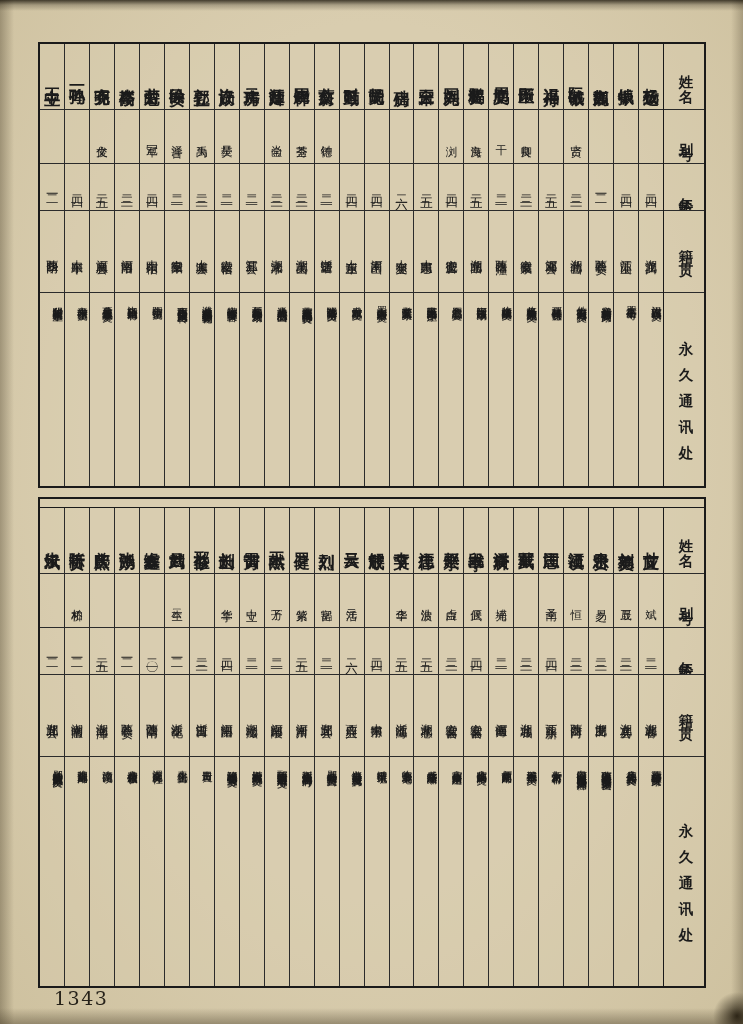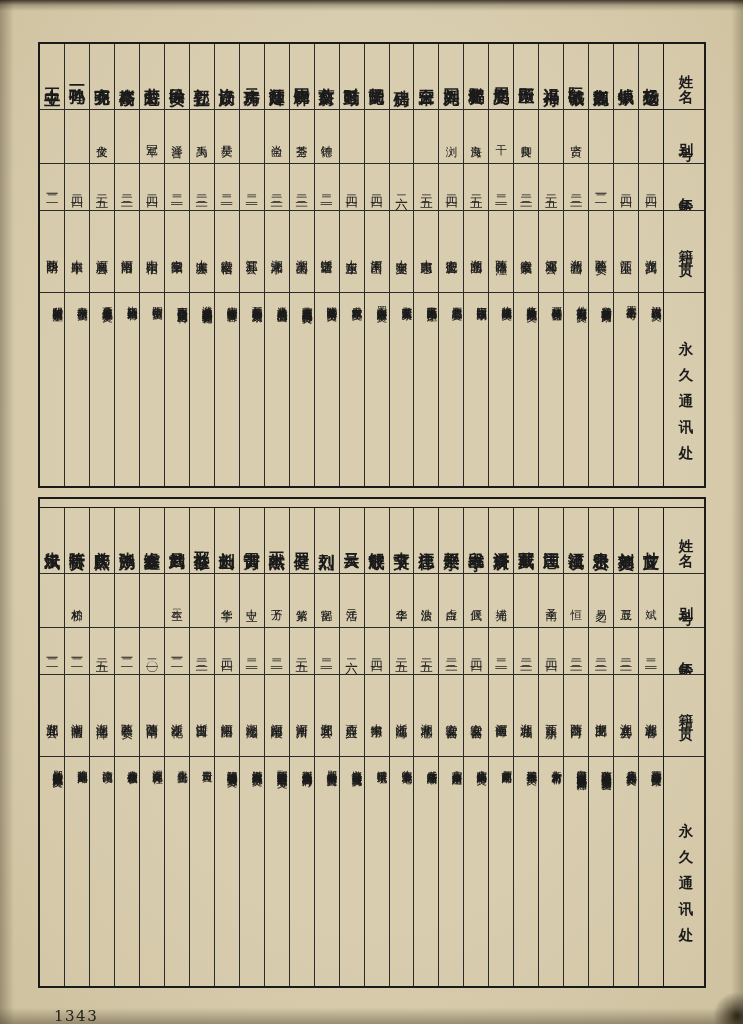--- a/index.html
+++ b/index.html
@@ -36,21 +36,21 @@
   .cell.alias  { height:54px; font-size:11.5px; text-align:center; line-height:24px; letter-spacing:1px; }
   .cell.age    { height:47px; font-size:12.5px; text-align:center; line-height:24px; letter-spacing:2px; }
   .cell.origin { height:82px; font-size:12px;  text-align:center; line-height:24px; letter-spacing:1px; }
   .cell.address{ flex:1; font-size:10.5px; line-height:12.5px; padding-top:5px; letter-spacing:0.5px; border-bottom:none; }
   .hcell { font-size:14.5px; font-weight:bold; text-align:center; line-height:36px; }
   .hcell.h-name   { height:66px; letter-spacing:13px; }
   .hcell.h-alias  { height:54px; letter-spacing:5px; }
   .hcell.h-age    { height:47px; letter-spacing:2px; }
   .hcell.h-origin { height:82px; letter-spacing:15px; }
   .hcell.h-address{ flex:1; letter-spacing:26px; border-bottom:none; padding-top:8px; }
-  .page-number { position:absolute; left:54px; top:987px; font-size:15px; letter-spacing:1.5px; color:#26221a;margin-top:20px; }
+  .page-number { position:absolute; left:54px; top:987px; font-size:19px; letter-spacing:1.5px; color:#26221a; }
 </style>
 </head>
 <body>
 
 <div class="page">
 
   <div class="tbl" id="table-top">
     <div class="cols-row">
       <div class="header-col">
         <div class="hcell h-name">姓名</div>

